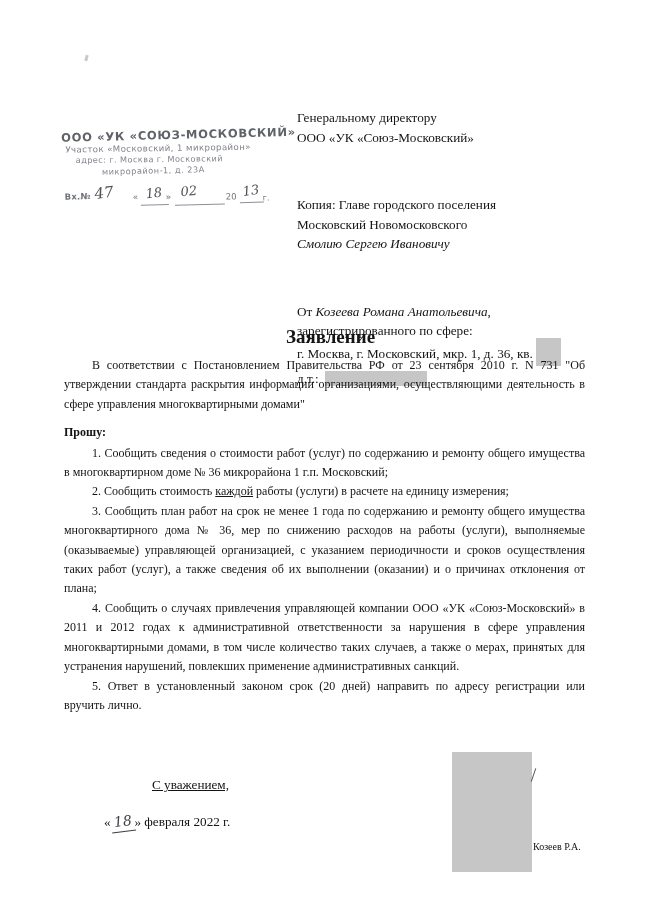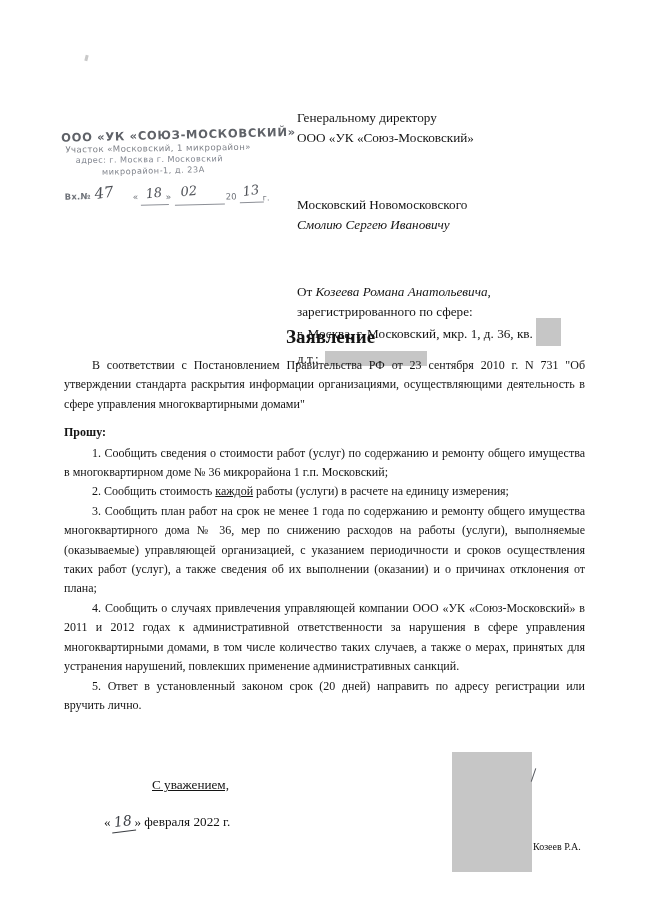--- a/index.html
+++ b/index.html
@@ -320,20 +320,21 @@
   </div>
 
   <div class="addressee">
 
     <div class="grp">
       <div>Генеральному директору</div>
       <div>ООО «УК «Союз-Московский»</div>
     </div>
 
     <div class="grp">
+      <div>Копия: Главе городского поселения</div>
       <div>Московский Новомосковского</div>
       <div class="italic">Смолию Сергею Ивановичу</div>
     </div>
 
     <div class="grp">
       <div><span>От </span><span class="italic">Козеева Романа Анатольевича</span><span>,</span></div>
       <div>зарегистрированного по сфере:</div>
       <div><span>г. Москва, г. Московский,  мкр. 1, д. 36, кв.</span><span class="redact redact-kv"></span></div>
       <div><span>д.т.:</span><span class="redact redact-phone"></span></div>
     </div>

